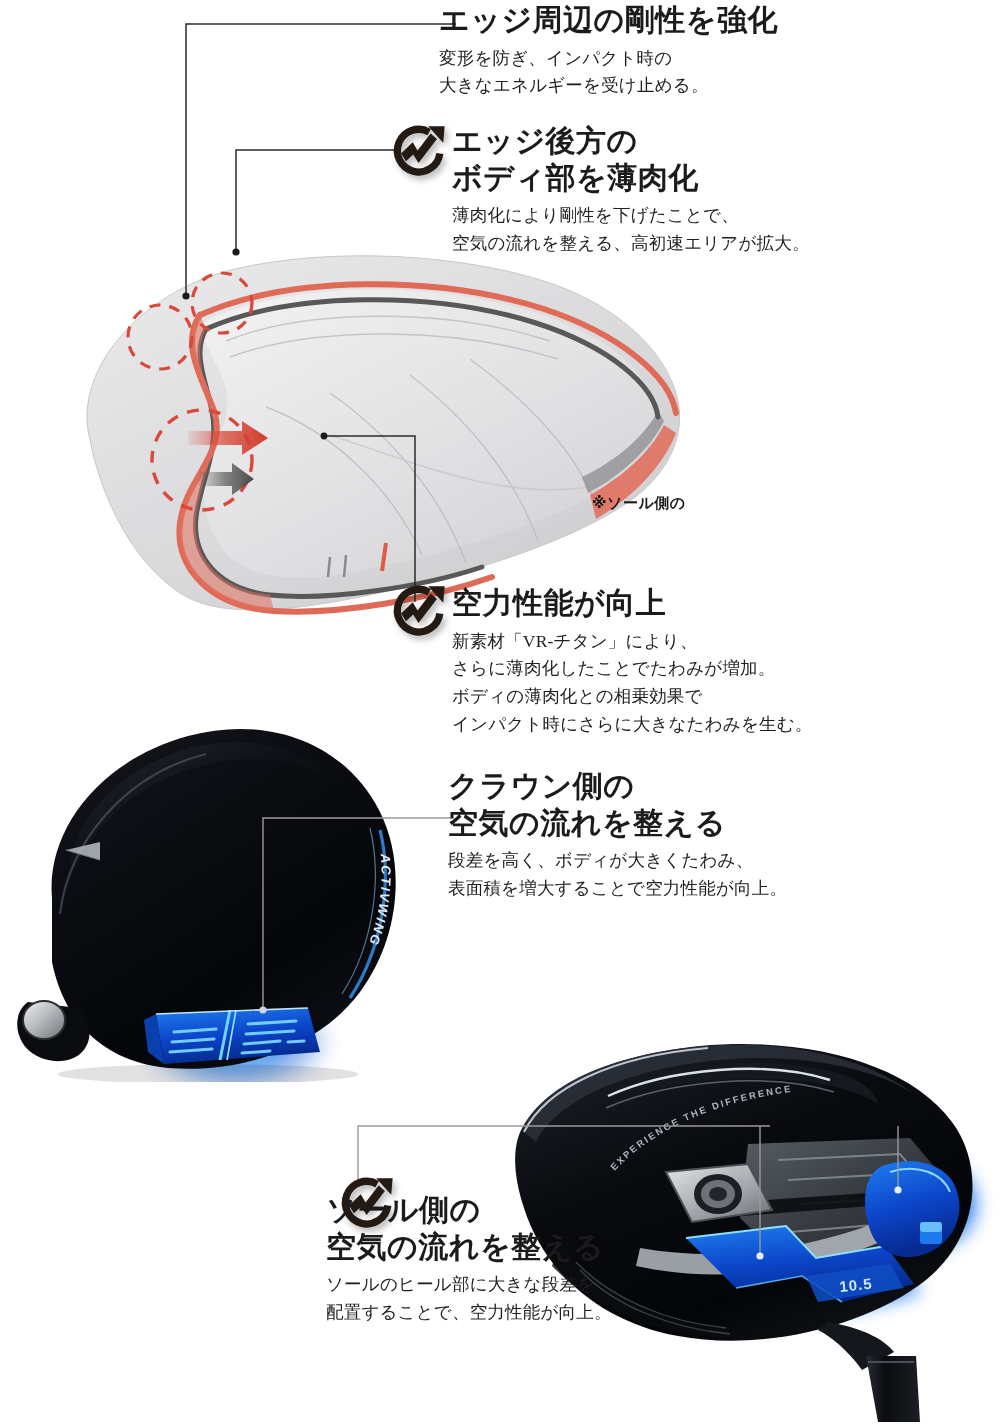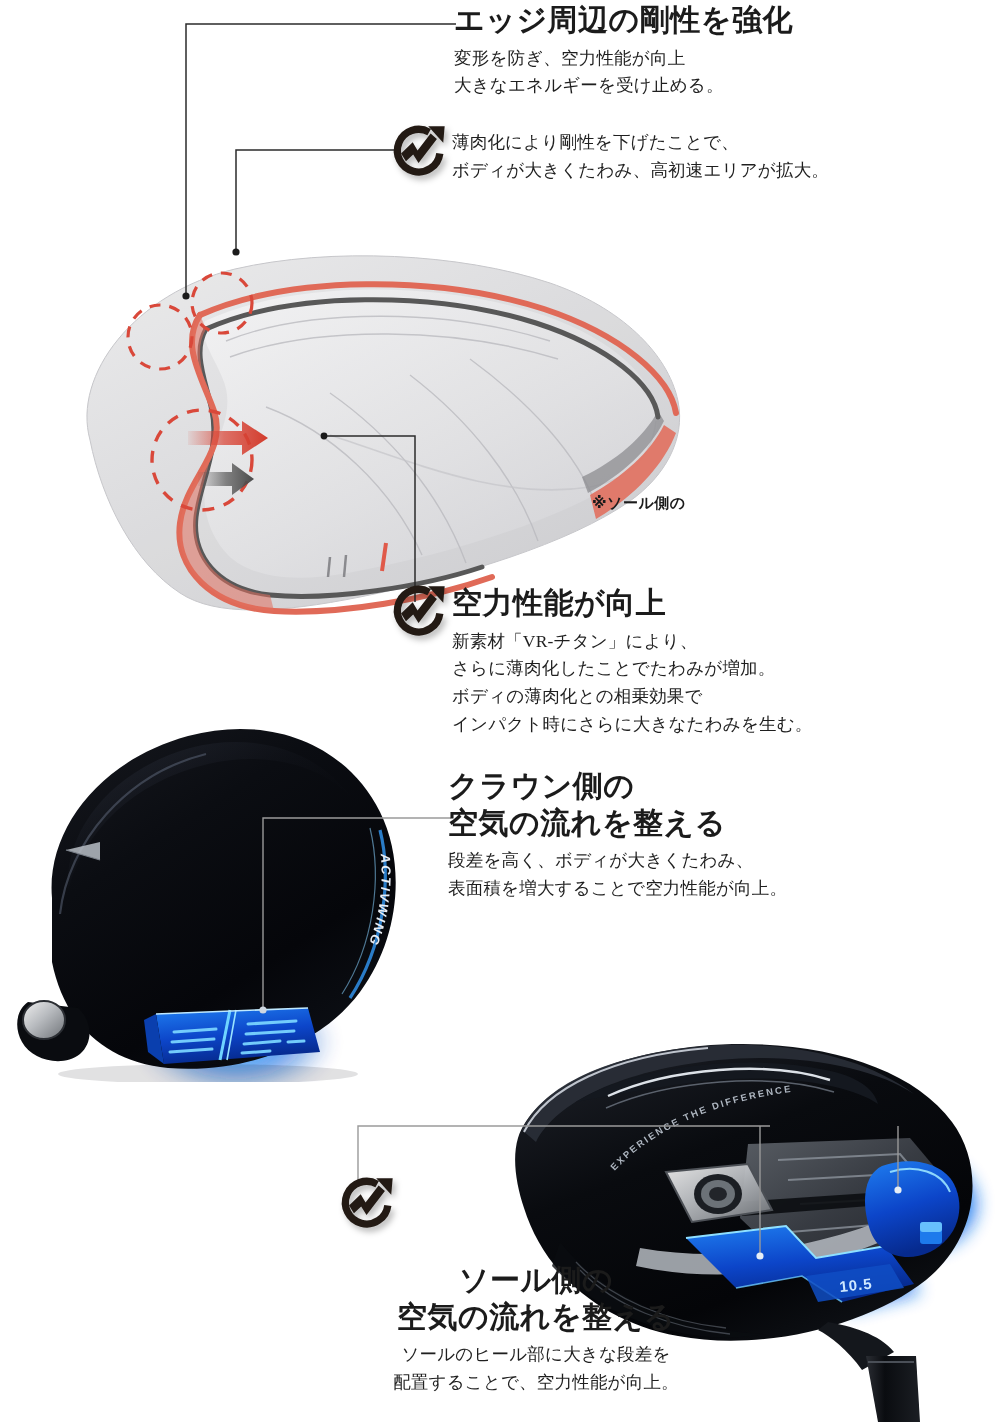--- a/index.html
+++ b/index.html
@@ -240,36 +240,38 @@
     </svg>
   </div>
 
   <div class="leader" style="left:320px;top:430px;">
     <svg width="130" height="180" viewBox="0 0 130 180">
       <path d="M 4 6 L 95 6 L 95 172" fill="none" stroke="#2b2b2b" stroke-width="1.5"></path>
       <circle cx="4" cy="6" r="3.4" fill="#1b1b1b"></circle>
     </svg>
   </div>
 
-  <div class="callout" style="left:454px;top:2px;width:545px;">
+  <div class="callout" style="left:439px;top:2px;width:545px;">
     <p class="headline">エッジ周辺の剛性を強化</p>
-    <p class="body">変形を防ぎ、空力性能が向上
+    <p class="body">変形を防ぎ、インパクト時の
 大きなエネルギーを受け止める。</p>
   </div>
 
   <div class="badge" style="left:388px;top:120px;">
     <svg viewBox="0 0 64 64">
       <path d="M42.5 12.5 A22 22 0 1 0 53.5 34.5" fill="none" stroke="#231a14" stroke-width="7.5" stroke-linecap="butt"></path>
       <path d="M13.5 34.5 L25.5 23 L30.5 31.5 L44 14 L50.5 19.5 L31.5 44.5 L26 35.5 L18.5 42.5 Z" fill="#231a14"></path>
       <path d="M41.5 6.5 L58.5 6.5 L57 23.5 Z" fill="#231a14"></path>
     </svg>
   </div>
   <div class="callout with-icon" style="left:452px;top:123px;width:545px;">
+    <p class="headline">エッジ後方の
+ボディ部を薄肉化</p>
     <p class="body">薄肉化により剛性を下げたことで、
-ボディが大きくたわみ、高初速エリアが拡大。</p>
+空気の流れを整える、高初速エリアが拡大。</p>
   </div>
 
   <div class="badge" style="left:388px;top:580px;">
     <svg viewBox="0 0 64 64">
       <path d="M42.5 12.5 A22 22 0 1 0 53.5 34.5" fill="none" stroke="#231a14" stroke-width="7.5" stroke-linecap="butt"></path>
       <path d="M13.5 34.5 L25.5 23 L30.5 31.5 L44 14 L50.5 19.5 L31.5 44.5 L26 35.5 L18.5 42.5 Z" fill="#231a14"></path>
       <path d="M41.5 6.5 L58.5 6.5 L57 23.5 Z" fill="#231a14"></path>
     </svg>
   </div>
   <div class="callout with-icon" style="left:452px;top:585px;width:545px;">
@@ -443,20 +445,20 @@
     </svg>
   </div>
 
   <div class="badge" style="left:336px;top:1172px;">
     <svg viewBox="0 0 64 64">
       <path d="M42.5 12.5 A22 22 0 1 0 53.5 34.5" fill="none" stroke="#231a14" stroke-width="7.5" stroke-linecap="butt"></path>
       <path d="M13.5 34.5 L25.5 23 L30.5 31.5 L44 14 L50.5 19.5 L31.5 44.5 L26 35.5 L18.5 42.5 Z" fill="#231a14"></path>
       <path d="M41.5 6.5 L58.5 6.5 L57 23.5 Z" fill="#231a14"></path>
     </svg>
   </div>
-  <div class="callout" style="left:326px;top:1262px;width:420px;text-align:center;">
+  <div class="callout" style="left:326px;top:1192px;width:420px;">
     <p class="headline">ソール側の
 空気の流れを整える</p>
     <p class="body">ソールのヒール部に大きな段差を
 配置することで、空力性能が向上。</p>
   </div>
 
 </div>
 
 </body></html>

